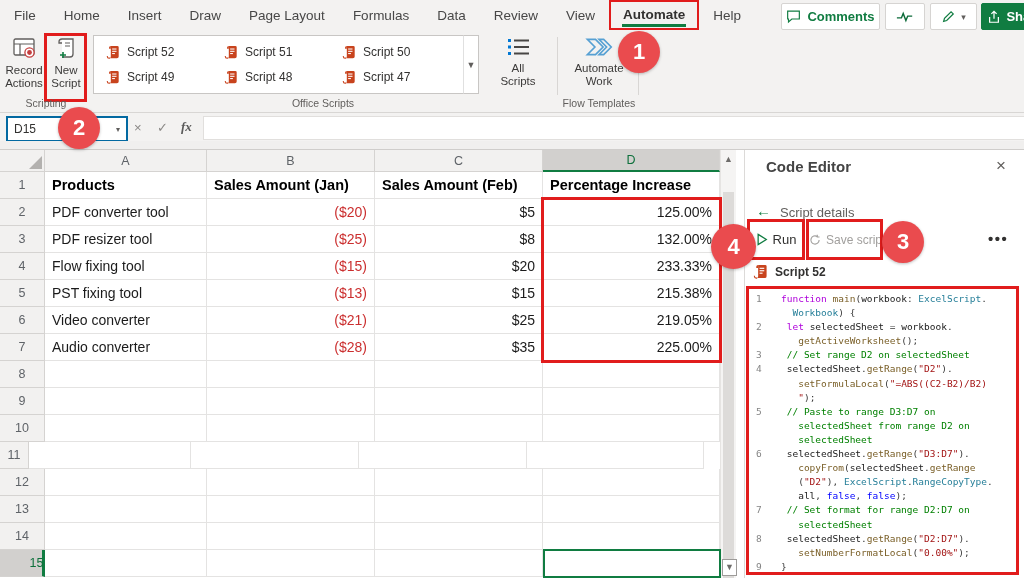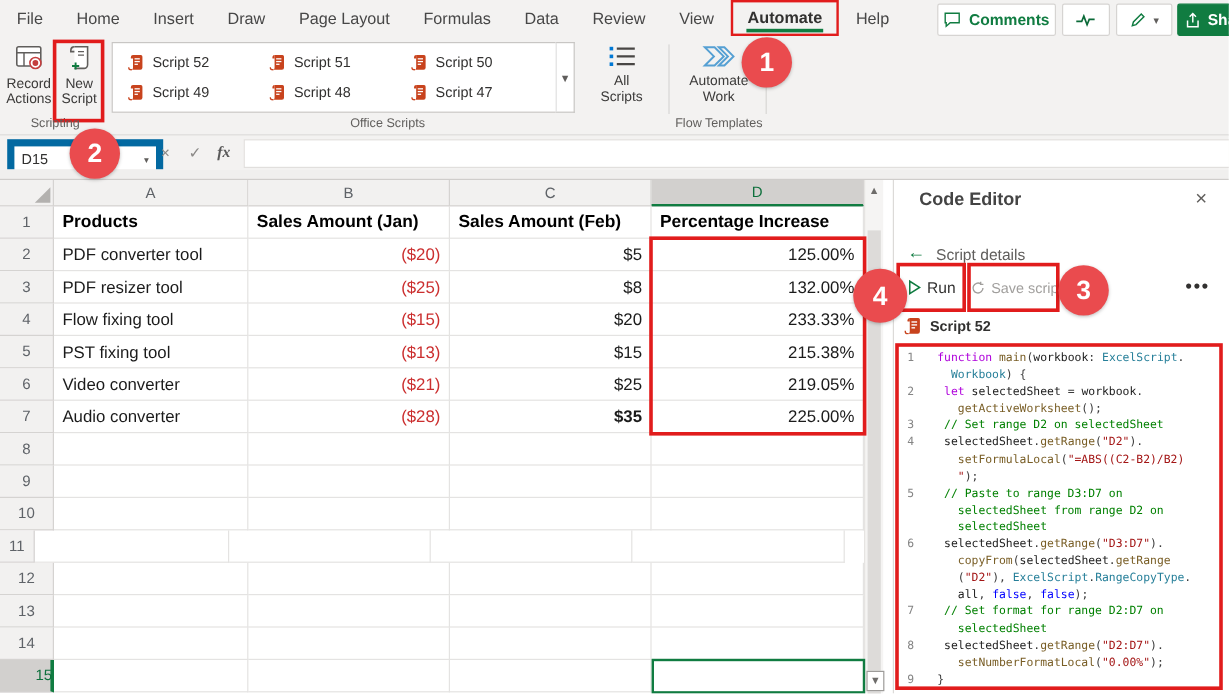--- a/index.html
+++ b/index.html
@@ -30,21 +30,21 @@
   #gallery{left:93px;top:5px;width:386px;height:59px;background:#fff;border:1px solid #c8c6c4;
            display:grid;grid-template-columns:1fr 1fr 1fr;grid-template-rows:1fr 1fr;
            padding:4px 22px 4px 8px;}
   .gal-item{display:flex;align-items:center;gap:7px;font-size:12px;color:#323130;padding-left:4px;}
   #gallery-chevron{left:463px;top:5px;width:16px;height:59px;border:1px solid #c8c6c4;border-left:1px solid #e0e0e0;
                    background:#fff;display:flex;align-items:center;justify-content:center;color:#605e5c;font-size:9px;}
   .vsep{position:absolute;top:7px;height:58px;width:1px;background:#d8d6d4;}
 
   
   #formulabar{left:0;top:113px;width:1024px;height:28px;background:#f3f2f1;display:flex;align-items:center;}
-  #namebox{position:absolute;left:6px;top:3px;width:106px;height:22px;background:#fff;border:6px solid #0369a1;
+  #namebox{position:absolute;left:6px;top:3px;width:106px;height:22px;background:#fff;border:2px solid #0369a1;
            display:flex;align-items:center;font-size:12px;color:#323130;padding:0 6px;justify-content:space-between;}
   .fbicon{position:absolute;top:3px;height:22px;display:flex;align-items:center;color:#8a8886;font-size:13px;}
   #fx-label{font-family:"Liberation Serif",serif;font-style:italic;font-weight:bold;color:#5a5a5a;}
   #fb-input{position:absolute;left:203px;top:3px;width:821px;height:22px;background:#fff;border:1px solid #e1dfdd;}
   #gapstrip{left:0;top:141px;width:1024px;height:9px;background:#f0efee;border-bottom:1px solid #cfcdcb;}
 
   
   #grid{left:0;top:150px;width:720px;height:428px;background:#fff;}
   .grow{display:flex;}
   .ch,.rh{background:#f2f1f0;color:#5f6368;font-size:12.5px;display:flex;align-items:center;justify-content:center;
@@ -346,21 +346,21 @@
       <div class="rh" style="width: 45px; height: 27px;">6</div>
       <div class="cell" style="width: 162px; height: 27px;">Video converter</div>
       <div class="cell right neg" style="width: 168px; height: 27px;">($21)</div>
       <div class="cell right" style="width: 168px; height: 27px;">$25</div>
       <div class="cell right" style="width: 177px; height: 27px;">219.05%</div>
     </div>
     <div class="grow">
       <div class="rh" style="width: 45px; height: 27px;">7</div>
       <div class="cell" style="width: 162px; height: 27px;">Audio converter</div>
       <div class="cell right neg" style="width: 168px; height: 27px;">($28)</div>
-      <div class="cell right" style="width: 168px; height: 27px; font-weight: bold;">$35</div>
+      <div class="cell right" style="width: 168px; height: 27px;">$35</div>
       <div class="cell right" style="width: 177px; height: 27px;">225.00%</div>
     </div>
     <div class="grow">
       <div class="rh" style="width: 45px; height: 27px;">8</div>
       <div class="cell" style="width: 162px; height: 27px;"></div>
       <div class="cell right" style="width: 168px; height: 27px;"></div>
       <div class="cell right" style="width: 168px; height: 27px;"></div>
       <div class="cell right" style="width: 177px; height: 27px;"></div>
     </div>
     <div class="grow">

